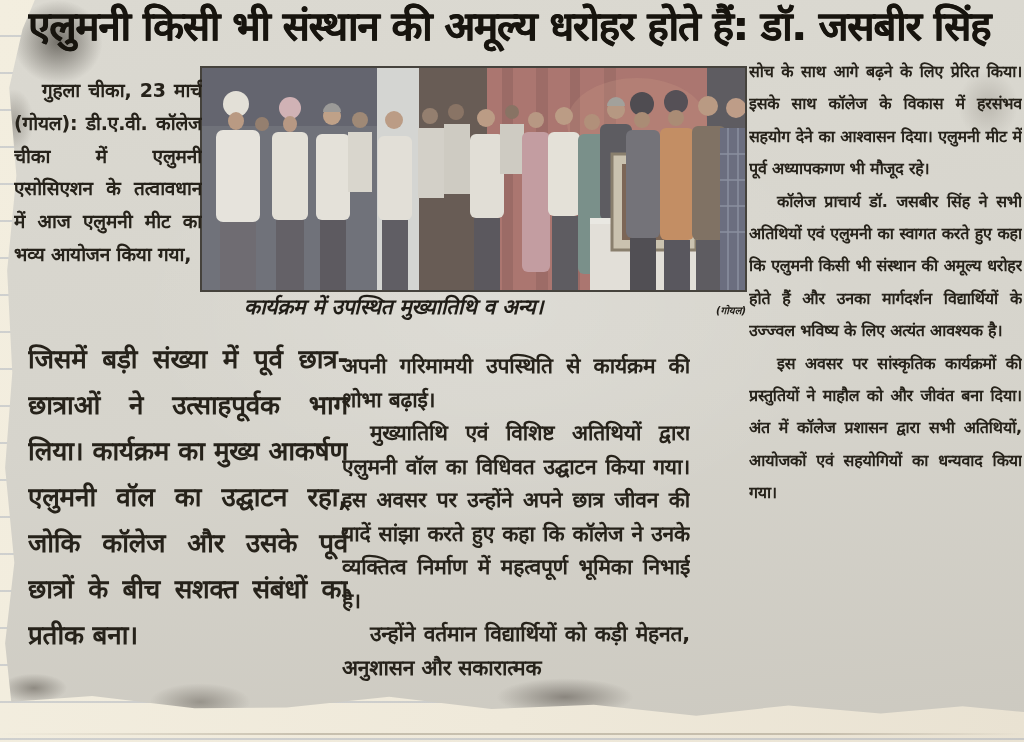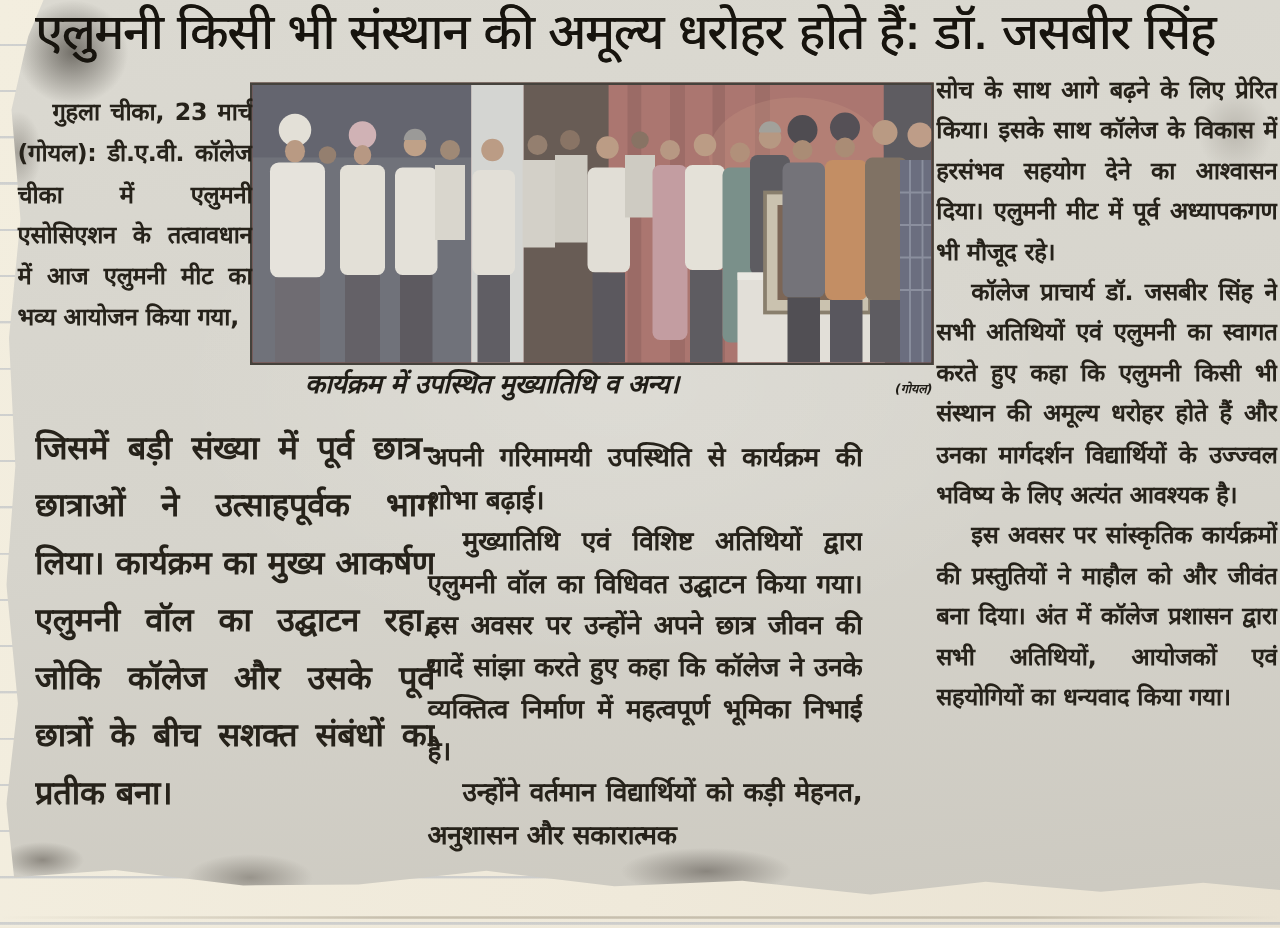--- a/index.html
+++ b/index.html
@@ -31,21 +31,21 @@
       radial-gradient(ellipse 480px 300px at 48% 42%, rgba(255,255,255,.16), rgba(255,255,255,0) 75%),
       linear-gradient(175deg,#dbd9d1 0%,#d6d4cc 55%,#ccc9c0 100%);
     clip-path:polygon(
       3.4% 0%,100% 0%,100% 97.4%,94% 96.6%,86% 97.6%,77% 96.5%,68% 97.9%,
       58% 96.4%,48% 97.0%,38% 95.3%,28% 96.8%,19% 96.9%,9% 95.2%,1.1% 96.0%,
       0.5% 88%,1.4% 77%,0.5% 64%,1.2% 51%,0.7% 37%,1.6% 24%,0.9% 12%,2.2% 4%);
     filter:drop-shadow(2px 4px 3px rgba(95,85,60,.35));
   }
   .headline{
     position:absolute;left:28px;top:0px;width:994px;height:54px;
-    font-size:40px;line-height:52px;font-weight:400;color:#17140e;
+    font-size:40px;line-height:52px;font-weight:700;color:#17140e;
     white-space:nowrap;overflow:hidden;letter-spacing:-1px;
     text-shadow:.6px 0 0 currentColor;
   }
   .photo{
     position:absolute;left:200px;top:66px;width:543px;height:222px;
     border:2px solid #3a372f;box-sizing:content-box;background:#a85a52;
     filter:saturate(.82) contrast(.88) brightness(1.04) blur(.4px);
   }
   .photo svg{display:block;width:100%;height:100%;}
   .caption-row{
@@ -58,21 +58,21 @@
   .credit{font-size:10px;font-weight:700;font-style:italic;padding-right:38px;}
   .col{
     position:absolute;color:#26221a;text-align:justify;overflow:hidden;
     font-weight:600;letter-spacing:-.2px;
   }
   .col p{margin:0;}
   .col p.ind{text-indent:28px;}
   #left-narrow{left:14px;top:74px;width:188px;height:262px;font-size:19px;line-height:32.8px;}
   #left-wide{left:28px;top:336px;width:320px;height:378px;font-size:26px;line-height:46px;}
   #middle{left:342px;top:334px;width:348px;height:380px;font-size:21px;line-height:33.5px;margin-top:16px;}
-  #right{left:749px;top:56px;width:273px;height:658px;font-size:19px;line-height:32.4px;}
+  #right{left:749px;top:56px;width:273px;height:658px;font-size:16px;line-height:32.4px;}
   
   .page-edge{position:absolute;left:0;top:733px;width:1024px;height:2px;
     background:linear-gradient(90deg,rgba(150,140,120,0),rgba(150,140,120,.45) 30%,rgba(150,140,120,.45) 80%,rgba(150,140,120,0));}
 </style>
 </head>
 <body>
 
 <div class="stage">
 
   <div class="clipping"></div>

